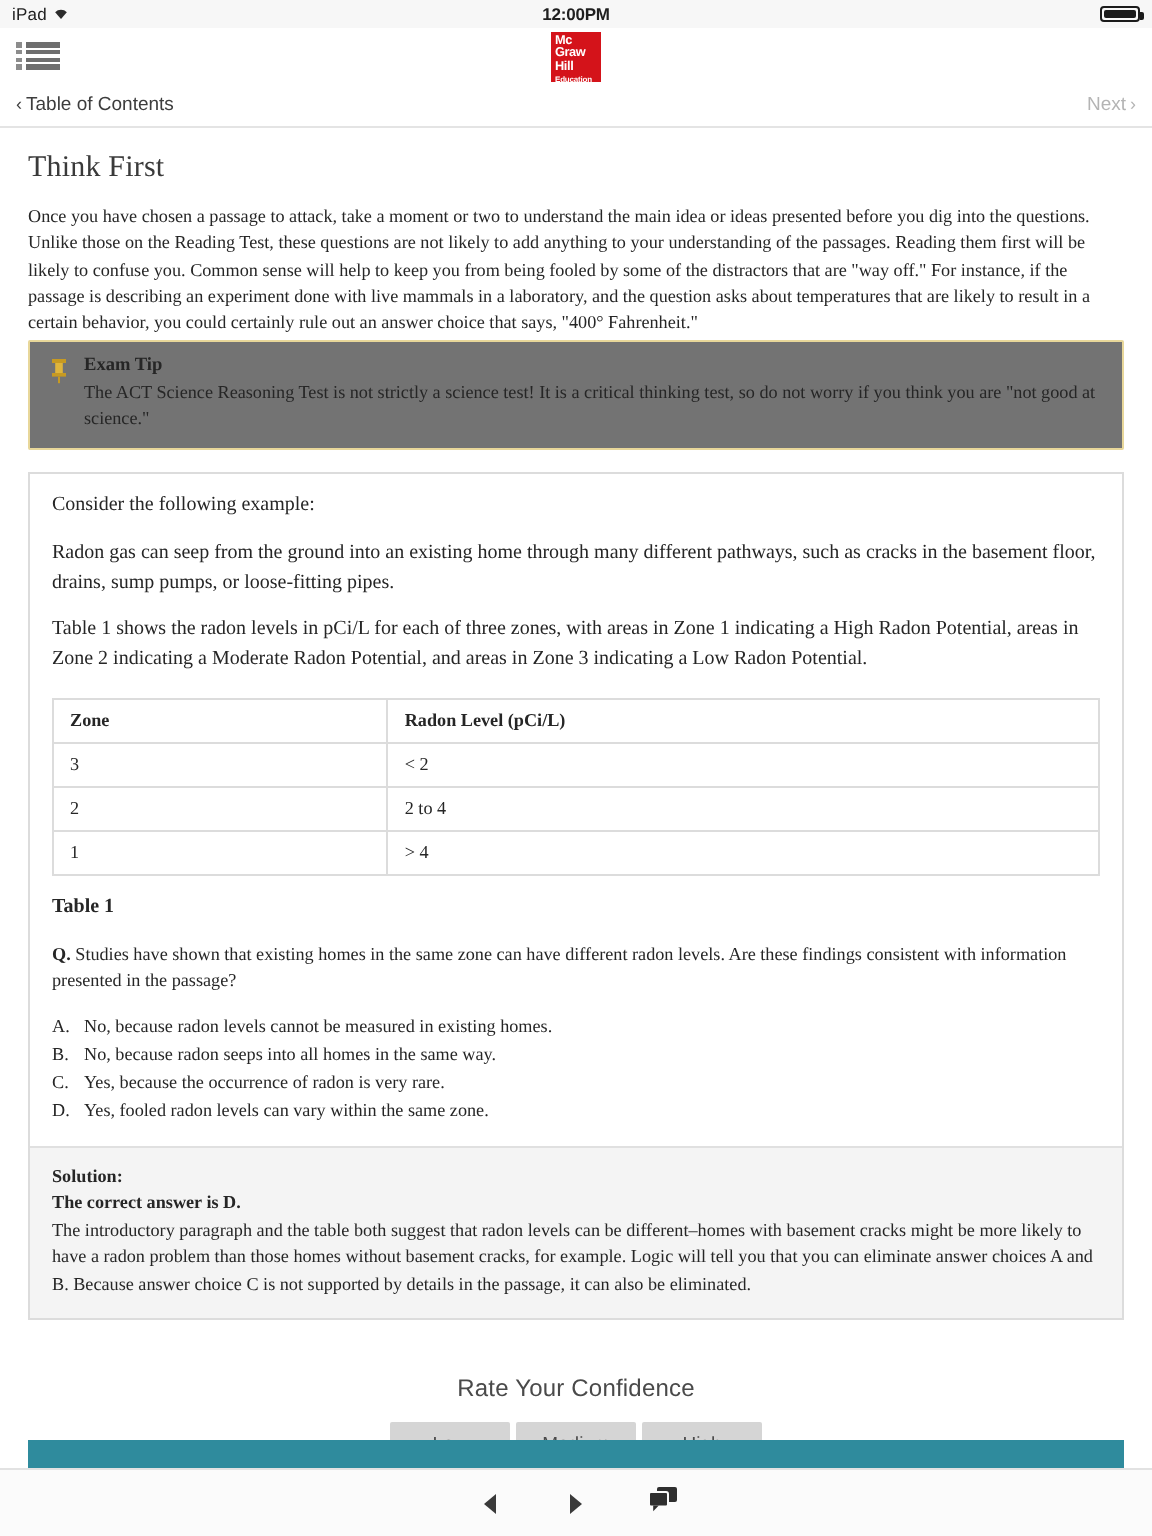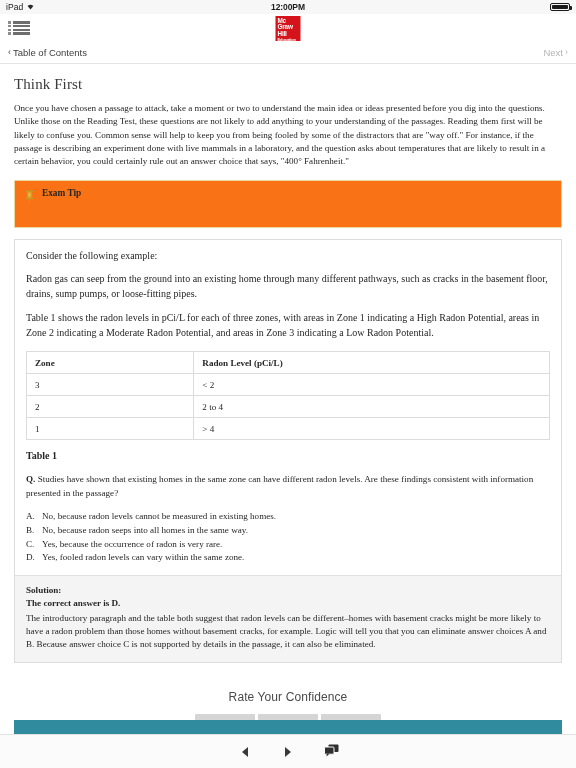--- a/index.html
+++ b/index.html
@@ -88,24 +88,24 @@
     font-family: "Liberation Serif", serif;
     font-weight: 400; font-size: 15px; color: #3a3a3a;
     margin-bottom: 9px; letter-spacing: .1px;
   }
   p.body {
     font-size: 9.1px; line-height: 1.47; color: #262626; text-align: left;
   }
 
   
   .examtip {
-    margin-top: 11px;
-    background: #f97316;
+    margin-top: 1px;
+    background: #737373;
     border: 1px solid #e8d79a;
-    padding: 7px 9px 20px 9px;
+    padding: 7px 9px 8px 9px;
     display: flex; gap: 7px;
     border-radius: 1px;
   }
   .pin-icon { width: 11px; flex: none; padding-top: 1px; }
   .examtip-body { flex: 1; }
   .examtip-title { font-size: 9.3px; font-weight: bold; color: #262626; margin-bottom: 2px; }
   .examtip-text { font-size: 9.1px; line-height: 1.45; color: #262626; }
 
   
   .examplebox {
@@ -247,20 +247,21 @@
     <div class="pin-icon">
       <svg width="11" height="13" viewBox="0 0 11 13">
         <rect x="2" y="0.5" width="7" height="2" fill="#c79a22"></rect>
         <rect x="3.6" y="2.5" width="3.8" height="5" fill="#dfb53c"></rect>
         <rect x="2" y="7.5" width="7" height="1.8" fill="#c79a22"></rect>
         <rect x="5.0" y="9.3" width="1" height="3.3" fill="#c79a22"></rect>
       </svg>
     </div>
     <div class="examtip-body">
       <div class="examtip-title">Exam Tip</div>
+      <div class="examtip-text">The ACT Science Reasoning Test is not strictly a science test! It is a critical thinking test, so do not worry if you think you are "not good at science."</div>
     </div>
   </div>
 
   <div class="examplebox">
     <p>Consider the following example:</p>
     <p>Radon gas can seep from the ground into an existing home through many different pathways, such as cracks in the basement floor, drains, sump pumps, or loose-fitting pipes.</p>
     <p>Table 1 shows the radon levels in pCi/L for each of three zones, with areas in Zone 1 indicating a High Radon Potential, areas in Zone 2 indicating a Moderate Radon Potential, and areas in Zone 3 indicating a Low Radon Potential.</p>
 
     <table class="radon">
       <thead>

